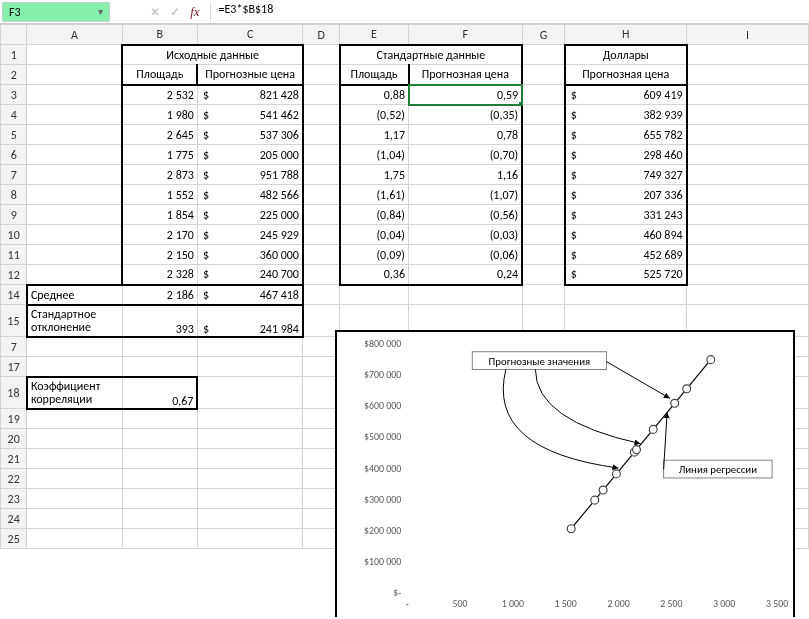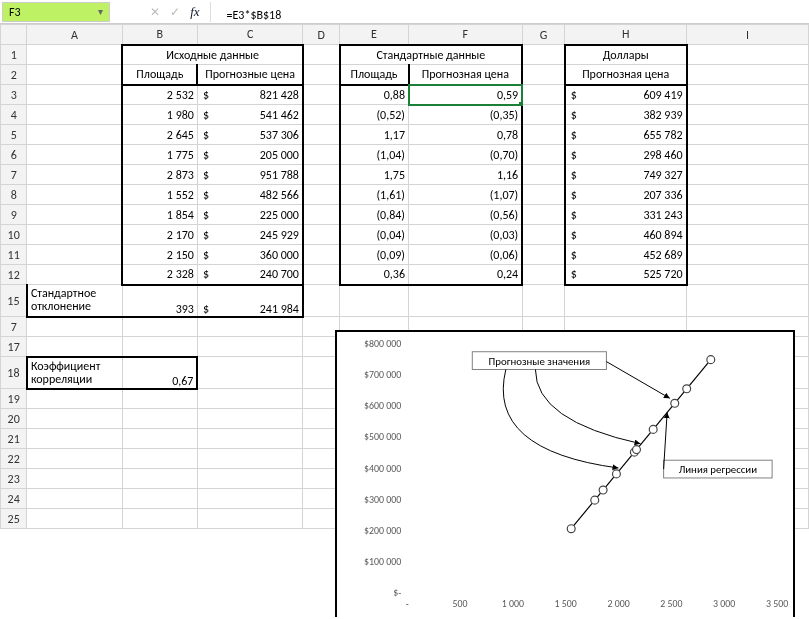--- a/index.html
+++ b/index.html
@@ -19,41 +19,41 @@
     background: #fff;
     padding: 1px 2px;
   }
   .name-box {
     width: 108px;
     height: 20px;
     border: 1px solid #ccc;
     display: flex;
     align-items: center;
     padding: 0 6px;
-    background: #bef264;
+    background: #86efac;
     justify-content: space-between;
   }
   .name-box .dd { color: #666; font-size: 10px; }
   .fx-icons {
     display: flex;
     align-items: center;
     gap: 10px;
     padding: 0 10px;
     color: #bbb;
     border-right: 1px solid #ddd;
     height: 20px;
     margin-left: 30px;
   }
-  .fx-icons .fx { font-style: italic; font-family: 'Times New Roman', serif; color: #0f172a; font-size: 13px; }
+  .fx-icons .fx { font-style: italic; font-family: 'Times New Roman', serif; color: #7f1d1d; font-size: 13px; }
   .formula-input {
     flex: 1;
-    padding: 0 16px;
+    padding: 0 8px;
     height: 20px;
     display: flex;
-    align-items: flex-end;
+    align-items: flex-start;
     font-size: 12px;
   }
   .sheet {
     position: relative;
     overflow: hidden;
     width: 809px;
     height: 593px;
   }
   table.grid {
     border-collapse: collapse;
@@ -418,20 +418,37 @@
 <td class="right bl bb"><span>0,36</span></td>
 <td class="right br bb"><span>0,24</span></td>
 <td></td>
 <td class="right bl br bb">
             <div class="dollar-cell">
               <span class="sym"></span>
               <span>525 720</span>
             </div>
           </td>
 <td></td>
+</tr>
+        <tr>
+          <th class="rowhead">14</th>
+<td class="bt bl bb"><span>Среднее</span></td>
+<td class="right bt bb"><span>2 186</span></td>
+<td class="right bt bb br">
+            <div class="dollar-cell">
+              <span class="sym"></span>
+              <span>467 418</span>
+            </div>
+          </td>
+<td></td>
+          <td></td>
+          <td></td>
+          <td></td>
+          <td></td>
+          <td></td>
 </tr>
         <tr style="height:32px">
           <th class="rowhead">15</th>
 <td class="bl bb" style="line-height:13px"><span>Стандартное</span><br><span>отклонение</span></td>
 <td class="right bb" style="vertical-align:bottom"><span>393</span></td>
 <td style="vertical-align:bottom" class="right bb br">
             <div class="dollar-cell">
               <span class="sym"></span>
               <span>241 984</span>
             </div>

